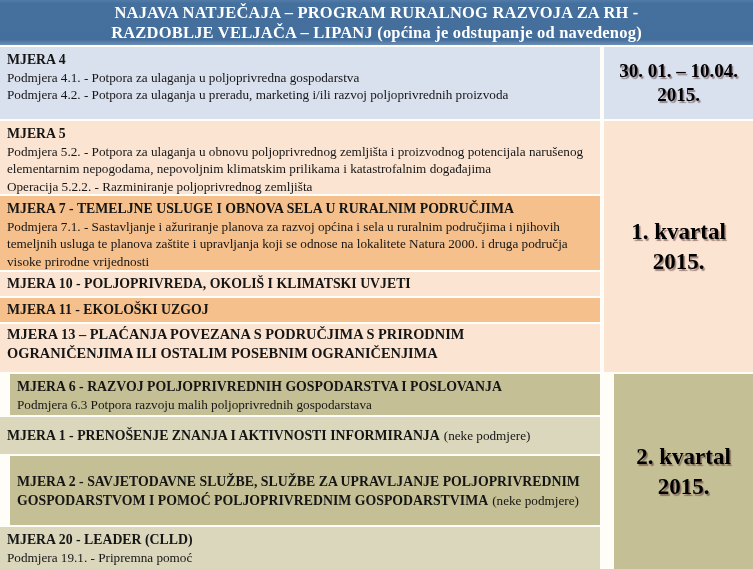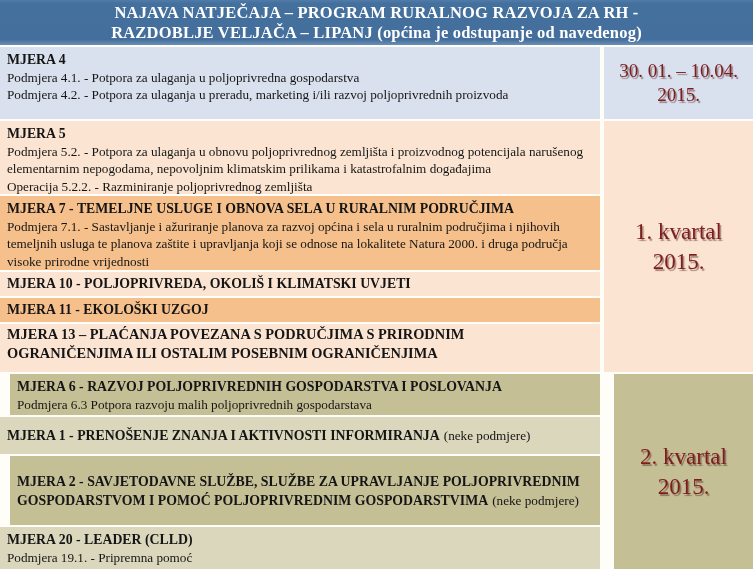--- a/index.html
+++ b/index.html
@@ -43,21 +43,21 @@
   .r6{height:48px;flex:0 0 48px;display:flex;align-items:center;padding-top:0;padding-bottom:8px;}
   .r6 .title{font-size:14.4px;line-height:19px;}
   .r7{height:41px;flex:0 0 41px;}
   .r8{height:37px;flex:0 0 37px;display:flex;align-items:center;padding-top:0;padding-bottom:0;}
   .r9{height:69px;flex:0 0 69px;display:flex;align-items:center;padding-top:0;padding-bottom:0;}
   .r10{height:42px;flex:0 0 42px;}
 
   
   .time-cell{
     box-sizing:border-box;display:flex;flex-direction:column;align-items:center;justify-content:center;
-    color:#7f1d1d;font-weight:normal;text-align:center;
+    color:#000000;font-weight:bold;text-align:center;
     text-shadow:1.5px 1.5px 1px rgba(80,40,40,.5);
   }
   .t1{height:72px;flex:0 0 72px;font-size:19px;line-height:24px;}
   .t2{height:251px;flex:0 0 251px;font-size:23px;line-height:30px;}
   .t3{height:195px;flex:0 0 195px;font-size:23px;line-height:30px;}
 </style>
 </head>
 <body>
 
 <div class="slide">

